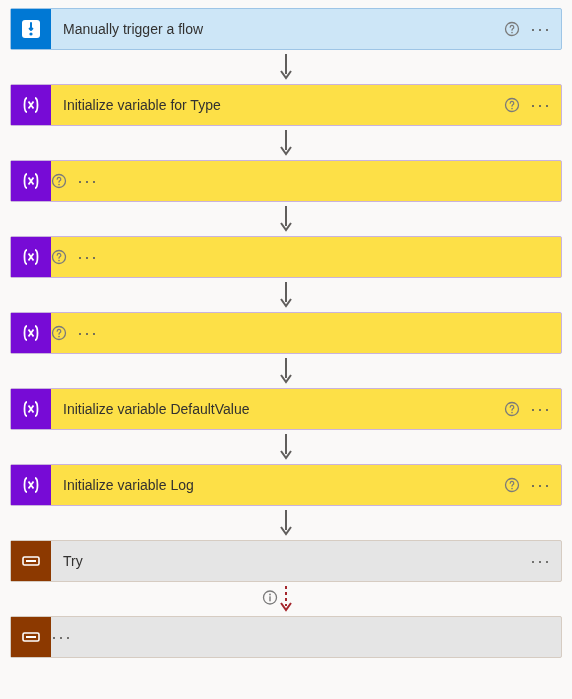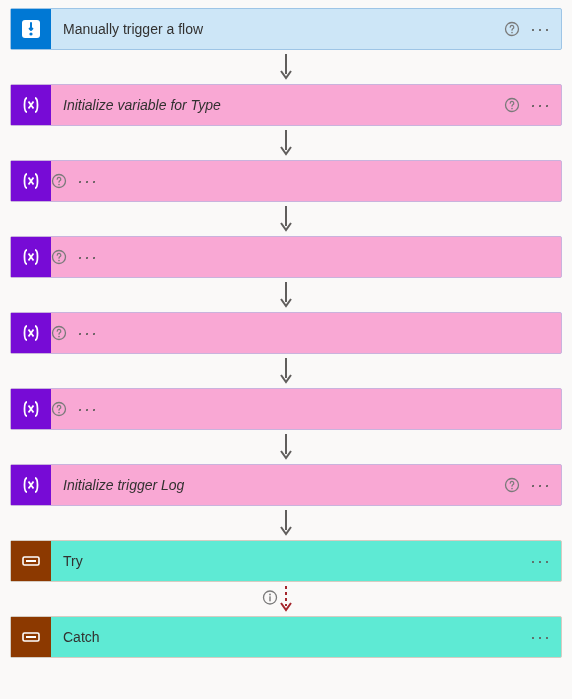--- a/index.html
+++ b/index.html
@@ -19,26 +19,25 @@
     display: flex;
     align-items: center;
     border: 1px solid;
     border-radius: 2px;
   }
   .step.trigger {
     background: #cde6f7;
     border-color: #9ec5e6;
   }
   .step.variable {
-    background: #f9a8d4;
+    background: #fde047;
     border-color: #c9b3dd;
-    font-style: italic;
   }
   .step.scope {
-    background: #5eead4;
+    background: #e5e5e5;
     border-color: #d6ccc2;
   }
   .icon-box {
     width: 40px;
     height: 40px;
     display: flex;
     align-items: center;
     justify-content: center;
     flex-shrink: 0;
   }
@@ -212,46 +211,47 @@
       </svg>
     </div>
     <div class="step variable">
       <div class="icon-box icon-variable">
         <svg width="24" height="24" viewBox="0 0 24 24">
           <path d="M8 5 C5.5 5 5.5 12 5.5 12 C5.5 12 5.5 19 8 19" stroke="#fff" stroke-width="1.8" fill="none"></path>
    <path d="M16 5 C18.5 5 18.5 12 18.5 12 C18.5 12 18.5 19 16 19" stroke="#fff" stroke-width="1.8" fill="none"></path>
    <path d="M9.5 8.5 L14.5 15.5 M14.5 8.5 L9.5 15.5" stroke="#fff" stroke-width="1.8"></path>
         </svg>
       </div>
-     <div class="actions">
-       <span class="help-icon">
-          <svg width="16" height="16" viewBox="0 0 16 16">
-            <circle cx="8" cy="8" r="6.5" fill="none" stroke="#7a7a7a" stroke-width="1.3"></circle>
-   <path d="M6.2 6.2 a1.8 1.8 0 1 1 2.6 1.6 c-0.6 0.4 -0.8 0.7 -0.8 1.4" stroke="#7a7a7a" stroke-width="1.2" fill="none" stroke-linecap="round"></path>
-   <circle cx="8" cy="11.6" r="0.8" fill="#7a7a7a"></circle>
-          </svg>
-        </span>
-       <span class="ellipsis-icon">···</span>
-     </div>
-    </div>
-    <div class="connector">
-      <svg width="20" height="30" viewBox="0 0 20 30">
-        <line x1="10" y1="2" x2="10" y2="22" stroke="#605e5c" stroke-width="2"></line>
-    <path d="M5 19 L10 26 L15 19" fill="none" stroke="#605e5c" stroke-width="2"></path>
-      </svg>
-    </div>
-    <div class="step variable">
-      <div class="icon-box icon-variable">
-        <svg width="24" height="24" viewBox="0 0 24 24">
-          <path d="M8 5 C5.5 5 5.5 12 5.5 12 C5.5 12 5.5 19 8 19" stroke="#fff" stroke-width="1.8" fill="none"></path>
-   <path d="M16 5 C18.5 5 18.5 12 18.5 12 C18.5 12 18.5 19 16 19" stroke="#fff" stroke-width="1.8" fill="none"></path>
-   <path d="M9.5 8.5 L14.5 15.5 M14.5 8.5 L9.5 15.5" stroke="#fff" stroke-width="1.8"></path>
-        </svg>
-      </div>
-     <div class="step-title">Initialize trigger Log</div>
+     <div class="step-title">Initialize variable DefaultValue</div>
+     <div class="actions">
+       <span class="help-icon">
+          <svg width="16" height="16" viewBox="0 0 16 16">
+            <circle cx="8" cy="8" r="6.5" fill="none" stroke="#7a7a7a" stroke-width="1.3"></circle>
+   <path d="M6.2 6.2 a1.8 1.8 0 1 1 2.6 1.6 c-0.6 0.4 -0.8 0.7 -0.8 1.4" stroke="#7a7a7a" stroke-width="1.2" fill="none" stroke-linecap="round"></path>
+   <circle cx="8" cy="11.6" r="0.8" fill="#7a7a7a"></circle>
+          </svg>
+        </span>
+       <span class="ellipsis-icon">···</span>
+     </div>
+    </div>
+    <div class="connector">
+      <svg width="20" height="30" viewBox="0 0 20 30">
+        <line x1="10" y1="2" x2="10" y2="22" stroke="#605e5c" stroke-width="2"></line>
+    <path d="M5 19 L10 26 L15 19" fill="none" stroke="#605e5c" stroke-width="2"></path>
+      </svg>
+    </div>
+    <div class="step variable">
+      <div class="icon-box icon-variable">
+        <svg width="24" height="24" viewBox="0 0 24 24">
+          <path d="M8 5 C5.5 5 5.5 12 5.5 12 C5.5 12 5.5 19 8 19" stroke="#fff" stroke-width="1.8" fill="none"></path>
+   <path d="M16 5 C18.5 5 18.5 12 18.5 12 C18.5 12 18.5 19 16 19" stroke="#fff" stroke-width="1.8" fill="none"></path>
+   <path d="M9.5 8.5 L14.5 15.5 M14.5 8.5 L9.5 15.5" stroke="#fff" stroke-width="1.8"></path>
+        </svg>
+      </div>
+     <div class="step-title">Initialize variable Log</div>
      <div class="actions">
        <span class="help-icon">
           <svg width="16" height="16" viewBox="0 0 16 16">
             <circle cx="8" cy="8" r="6.5" fill="none" stroke="#7a7a7a" stroke-width="1.3"></circle>
    <path d="M6.2 6.2 a1.8 1.8 0 1 1 2.6 1.6 c-0.6 0.4 -0.8 0.7 -0.8 1.4" stroke="#7a7a7a" stroke-width="1.2" fill="none" stroke-linecap="round"></path>
    <circle cx="8" cy="11.6" r="0.8" fill="#7a7a7a"></circle>
           </svg>
         </span>
        <span class="ellipsis-icon">···</span>
      </div>
@@ -286,19 +286,18 @@
     <path d="M5 19 L10 26 L15 19" fill="none" stroke="#a4262c" stroke-width="2"></path>
       </svg>
     </div>
     <div class="step scope">
       <div class="icon-box icon-scope">
         <svg width="24" height="24" viewBox="0 0 24 24">
           <rect x="4" y="8" width="16" height="8" rx="1.5" fill="none" stroke="#fff" stroke-width="1.6"></rect>
    <rect x="7" y="11" width="10" height="2" fill="#fff"></rect>
         </svg>
       </div>
-     <div class="step-title">Catch</div>
      <div class="actions">
 
        <span class="ellipsis-icon">···</span>
      </div>
     </div>
   </div>
 
 </body></html>

